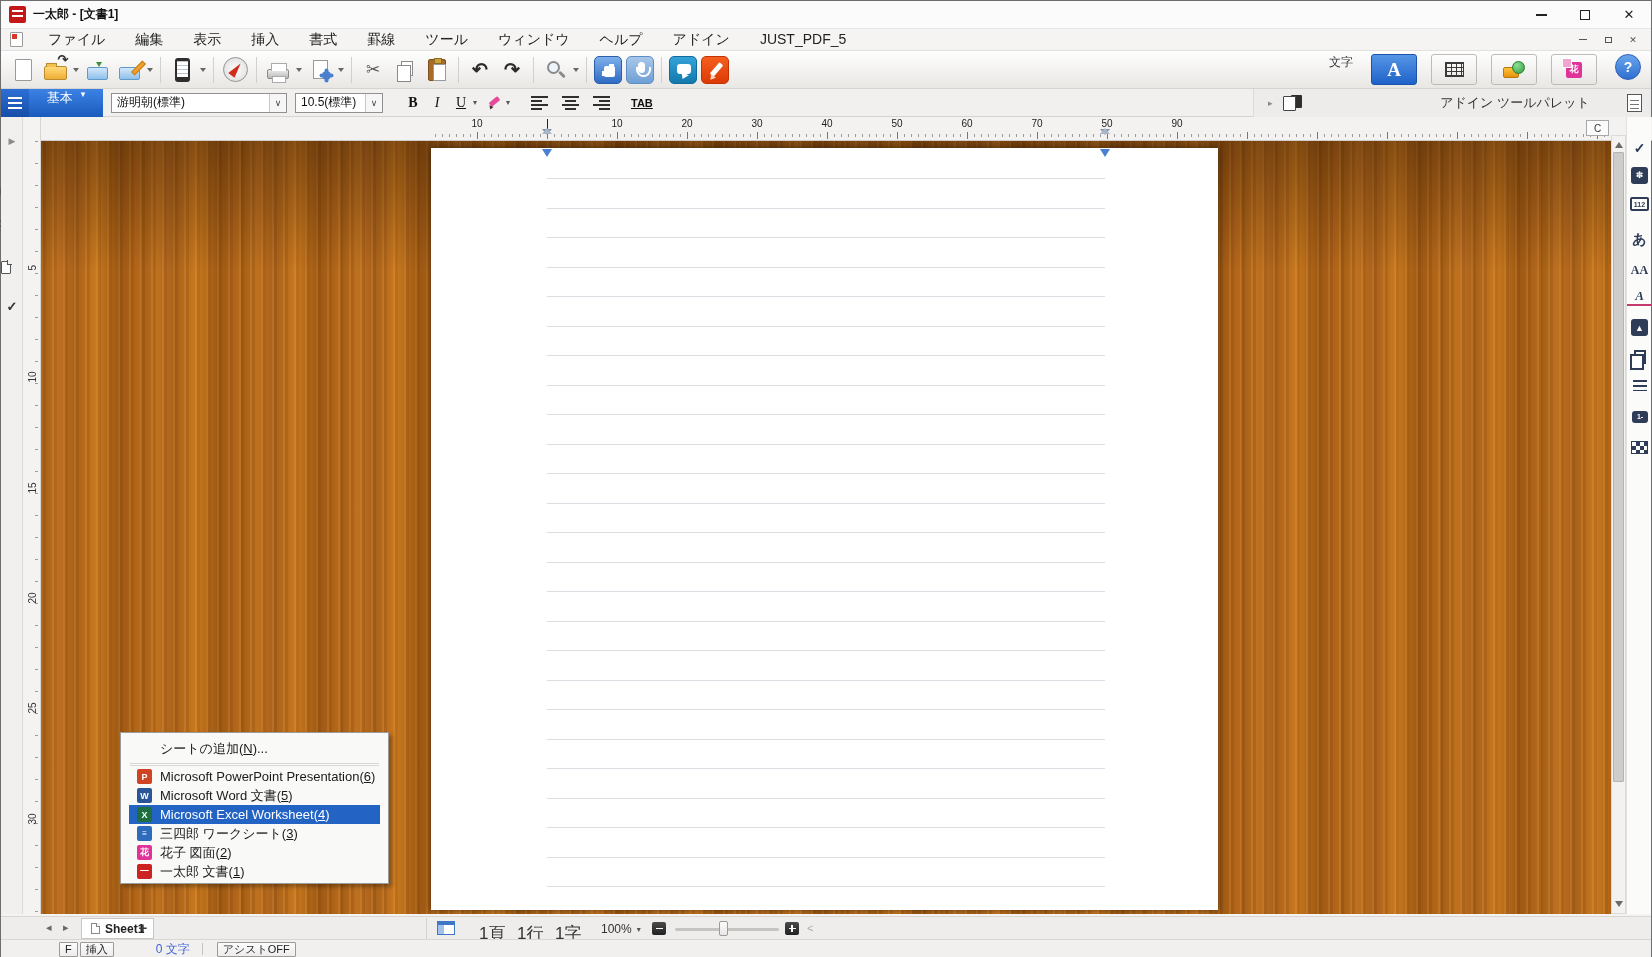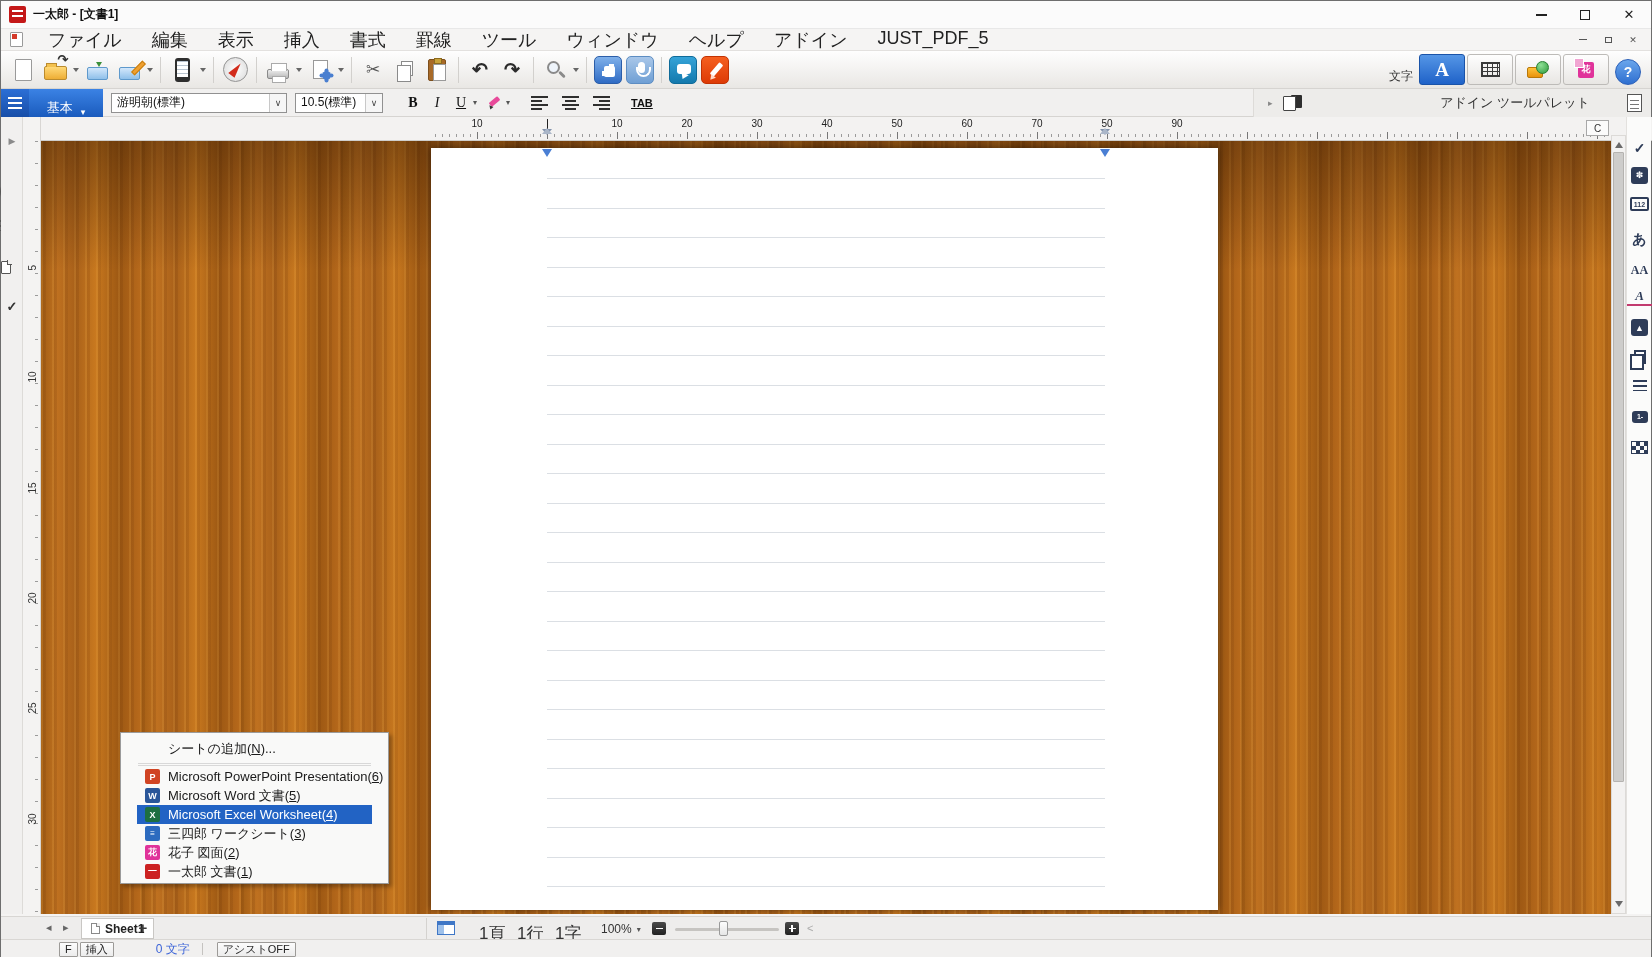--- a/index.html
+++ b/index.html
@@ -14,21 +14,21 @@
   .wtitle{font-size:12px;font-weight:bold;color:#111}
   .wbtns{margin-left:auto;display:flex;height:100%}
   .wb{width:44px;display:flex;align-items:center;justify-content:center;color:#222;font-size:13px}
   .ic-min{width:11px;height:2px;background:#222}
   .ic-max{width:10px;height:10px;border:1.5px solid #222}
 
   
   .menubar{position:absolute;left:0;top:28px;right:0;height:22px;background:#f5f4f3;display:flex;align-items:center;border-bottom:1px solid #e3e1df}
   .docico{width:13px;height:15px;margin:0 10px 0 9px;background:#fff;border:1px solid #9a9a9a;border-radius:1px;position:relative}
   .docico::after{content:"";position:absolute;left:1px;top:1px;width:5px;height:5px;background:#d43a2a}
-  .mi{font-size:18px;color:#222;padding:2px 15px;cursor:default}
+  .mi{font-size:14px;color:#222;padding:2px 15px;cursor:default}
   .cwbtns{margin-left:auto;display:flex;align-items:center;gap:9px;margin-right:10px}
   .cwb{width:16px;height:14px;display:flex;align-items:center;justify-content:center;color:#555;font-size:9px}
   .ic-cmin{width:8px;height:1.5px;background:#555}
   .ic-crest{width:7px;height:6px;border:1px solid #555;position:relative;background:#f5f4f3}
   .ic-crest::before{content:"";position:absolute;left:1px;top:-3px;width:7px;height:6px;border:1px solid #555;z-index:-1}
 
   
   .toolbar{position:absolute;left:0;top:50px;right:0;height:38px;background:linear-gradient(#fefefe,#e9e7e4);border-bottom:1px solid #d6d4d1;display:flex;align-items:center;padding-left:6px}
   .ti{width:32px;height:32px;display:flex;align-items:center;justify-content:center;position:relative}
   .dd6{width:10px;height:30px;display:flex;align-items:center;justify-content:center}
@@ -65,38 +65,38 @@
   .i-puzzle::after{content:"";position:absolute;left:9px;top:9px;width:11px;height:11px;background:#fff;border-radius:2px;box-shadow:-5px 2px 0 -3px #fff,2px -5px 0 -3px #fff}
   .i-mic{background:linear-gradient(#a9c7e9,#6f9fd4);border:1px solid #5d8dc2}
   .i-mic::before{content:"";position:absolute;left:11px;top:5px;width:7px;height:11px;background:#fff;border-radius:4px}
   .i-mic::after{content:"";position:absolute;left:8.5px;top:10px;width:11px;height:8px;border:2px solid #fff;border-top:none;border-radius:0 0 9px 9px}
   .i-chat{background:linear-gradient(#35a3d8,#1379ad);border:1px solid #0f6b99}
   .i-chat::before{content:"";position:absolute;left:7px;top:7px;width:14px;height:10px;background:#fff;border-radius:3px}
   .i-chat::after{content:"";position:absolute;left:9px;top:16px;border:4px solid transparent;border-top:6px solid #fff;transform:rotate(25deg)}
   .i-pen{background:linear-gradient(#f55f1f,#dd3a05);border:1px solid #c23202}
   .i-pen::before{content:"";position:absolute;left:12px;top:5px;width:5px;height:15px;background:#fff;border-radius:1px;transform:rotate(40deg)}
   .i-pen::after{content:"";position:absolute;left:6px;top:18px;border:3px solid transparent;border-top:5px solid #ffd9c8;transform:rotate(40deg)}
-  .tb-right{margin-left:auto;display:flex;align-items:flex-end;gap:2px;margin-right:10px}
+  .tb-right{margin-left:auto;display:flex;align-items:flex-start;gap:14px;margin-right:10px}
   .mode-label{font-size:12px;color:#333;margin-right:4px}
   .btn-mode{height:31px;width:46px;border:1px solid #bdbbb8;border-radius:3px;background:linear-gradient(#fefefe,#e8e6e3);display:flex;align-items:center;justify-content:center;position:relative}
   .btn-mode.active{background:linear-gradient(#5596e6,#1f62c8);border-color:#1a53a8}
   .bigA{font-family:"Liberation Serif",serif;font-size:19px;font-weight:bold;color:#fff}
   .i-table{width:19px;height:15px;border:1px solid #3a3a3a;background-image:repeating-linear-gradient(90deg,#3a3a3a 0 1px,transparent 1px 5px),repeating-linear-gradient(180deg,#3a3a3a 0 1px,transparent 1px 4px)}
   .i-shape{width:22px;height:17px;position:relative}
   .i-shape::before{content:"";position:absolute;left:0;bottom:0;width:14px;height:9px;background:linear-gradient(#fdc23a,#e8920c);border:1px solid #b8780a;border-radius:2px}
   .i-shape::after{content:"";position:absolute;right:0;top:0;width:11px;height:11px;border-radius:50%;background:radial-gradient(circle at 35% 30%,#8fe096,#2e9a3c);border:1px solid #277f32}
   .i-hanako{width:16px;height:16px;background:#e0339a;border-radius:2px;position:relative;display:flex;align-items:center;justify-content:center;color:#fff;font-size:9px;font-weight:bold}
   .i-hanako::before{content:"";position:absolute;left:-4px;top:-4px;width:8px;height:8px;background:#f1a5d2;border:1px solid #fff}
   .btn-help{width:26px;height:26px;border-radius:50%;background:linear-gradient(#6aa6ec,#2f6fd0);border:1px solid #2a5fb8;color:#fff;font-weight:bold;font-size:14px;display:flex;align-items:center;justify-content:center;margin-left:4px}
 
   
   .formatbar{position:absolute;left:0;top:88px;right:0;height:28px;background:#f1f0ef;border-bottom:1px solid #d6d4d1;display:flex;align-items:center}
   .hamb{width:28px;height:28px;background:linear-gradient(#2c6fd6,#174ea8);display:flex;align-items:center;justify-content:center}
   .hamb i{display:block;width:14px;height:2px;background:#fff;box-shadow:0 5px 0 #fff,0 -5px 0 #fff}
-  .stylesel{width:74px;height:28px;background:linear-gradient(#3b82e4,#1a5bbd);color:#fff;display:flex;align-items:flex-end;justify-content:center;gap:8px;font-size:13px}
+  .stylesel{width:74px;height:28px;background:linear-gradient(#3b82e4,#1a5bbd);color:#fff;display:flex;align-items:flex-start;justify-content:center;gap:8px;font-size:13px}
   .stylesel .dda{font-size:9px}
   .fselect{display:flex;align-items:center;height:20px;background:#fff;border:1px solid #919191;margin-left:8px}
   .fselect .txt{padding:0 5px;font-size:12px;color:#111;white-space:nowrap}
   .fselect .dd{width:17px;height:100%;border-left:1px solid #c8c8c8;display:flex;align-items:center;justify-content:center;font-size:9px;color:#444;background:#f6f6f6;margin-left:auto}
   .w176{width:176px}.w88{width:88px}
   .fbtn{min-width:24px;height:22px;display:flex;align-items:center;justify-content:center;font-size:14px;color:#111}
   .fB{font-family:"Liberation Serif",serif;font-weight:bold}
   .fI{font-family:"Liberation Serif",serif;font-style:italic}
   .fU{font-family:"Liberation Serif",serif;text-decoration:underline}
   .dd4{font-size:8px;color:#555;width:9px}
@@ -189,21 +189,21 @@
   .zthumb{position:absolute;left:718px;top:4px;width:9px;height:15px;background:linear-gradient(#fdfdfd,#e6e6e6);border:1px solid #9a9a9a;border-radius:2px}
   .zchev{position:absolute;left:806px;top:5px;font-size:11px;color:#aaa}
 
   
   .statusbar{position:absolute;left:0;top:938px;right:0;height:19px;background:#f1f0ef;border-top:1px solid #d9d7d4;display:flex;align-items:center;padding-left:58px}
   .sbtn{height:15px;border:1px solid #9c9a97;background:linear-gradient(#fcfcfc,#ececec);display:inline-flex;align-items:center;padding:0 5px;font-size:11px;color:#222;border-radius:1px}
   .charcount{color:#3c64d8;font-size:12px;margin-left:42px}
   .sdiv{width:1px;height:12px;background:#c5c3c0;margin:0 14px 0 12px}
 
   
-  .ctx{position:absolute;left:119px;top:731px;width:269px;background:#f9f9f8;border:1px solid #9b9b9b;box-shadow:3px 3px 4px rgba(0,0,0,.3);padding:2px 16px;z-index:50;font-size:13px;color:#1a1a1a}
+  .ctx{position:absolute;left:119px;top:731px;width:269px;background:#f9f9f8;border:1px solid #9b9b9b;box-shadow:3px 3px 4px rgba(0,0,0,.3);padding:2px 8px;z-index:50;font-size:13px;color:#1a1a1a}
   .ci{display:flex;align-items:center;height:19px;padding:0 8px}
   .ci.cmd{height:27px;padding-left:31px}
   .ci .fic{width:15px;height:15px;border-radius:2px;margin-right:8px;color:#fff;font-size:9px;font-weight:bold;display:flex;align-items:center;justify-content:center;flex:none}
   .ci .fic.fic-lines{font-size:8px;letter-spacing:0}
   .clabel{white-space:nowrap}
   .ci.sel{background:#2263c4;color:#fff}
   .csep{height:1px;background:#d8d8d8;margin:1px 1px}
 
   
   .tip{position:absolute;left:391px;top:831px;height:21px;display:flex;align-items:center;padding:0 8px;background:#fefefe;border:1px solid #8f8f8f;font-size:12px;color:#111;box-shadow:1px 1px 2px rgba(0,0,0,.25);white-space:nowrap;z-index:60}

